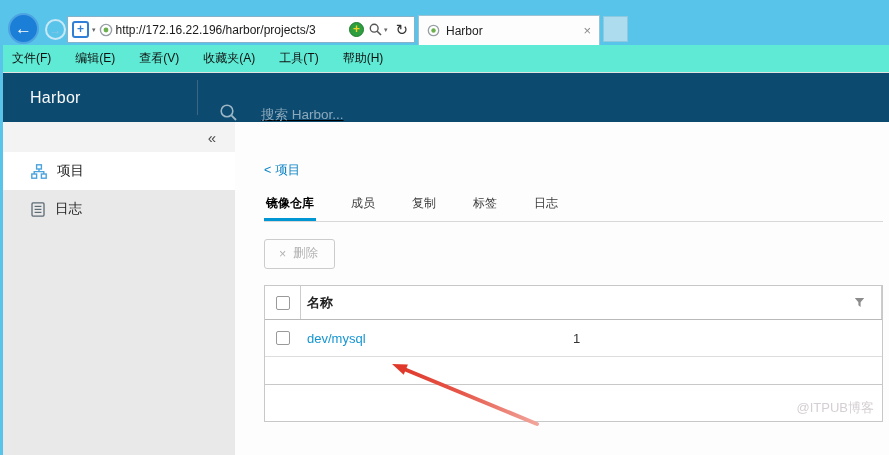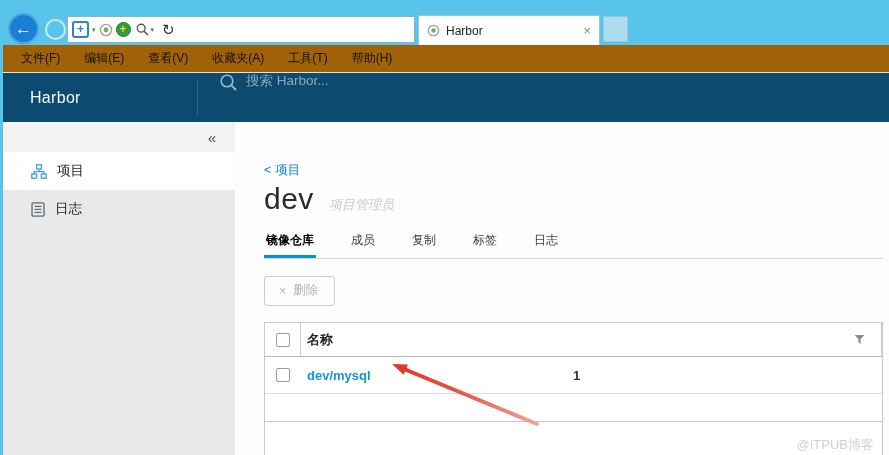--- a/index.html
+++ b/index.html
@@ -27,30 +27,30 @@
             color:#f5d327; font-size:12px; line-height:13px; font-weight:bold; text-align:center; }
   .mag-wrap { display:flex; align-items:center; gap:2px; padding:0 2px; }
   .refresh-ic { font-size:15px; color:#333; padding:0 3px; line-height:1; }
   .ie-tab { position:absolute; left:418px; top:15px; width:182px; height:30px; background:#fdfdfd;
             border:1px solid #9cc3d4; border-bottom:0; display:flex; align-items:center; gap:6px; padding:0 8px; }
   .ie-tab .t-title { flex:1; font-size:12px; color:#222; }
   .tab-close { color:#8a8a8a; font-size:13px; line-height:1; }
   .newtab { position:absolute; left:603px; top:16px; width:25px; height:26px; background:#aedcef; border:1px solid #8ecadf; }
 
   
-  .menubar { position:absolute; top:45px; left:0; width:889px; height:28px; background:#a16207;
-             border-bottom:1px solid #e2e2e2; display:flex; align-items:center; padding-left:9px;
+  .menubar { position:absolute; top:45px; left:0; width:889px; height:28px; background:#5eead4;
+             border-bottom:1px solid #e2e2e2; display:flex; align-items:center; 
              font-size:12px; color:#111; }
   .menubar span { padding:0 12px; }
 
   
   .appheader { position:absolute; top:73px; left:0; width:889px; height:49px; background:#0d4a6f; }
   .brand { position:absolute; left:30px; top:0; line-height:49px; color:#fafafa; font-size:16px; letter-spacing:.3px; }
   .hdr-divider { position:absolute; left:197px; top:7px; width:1px; height:35px; background:#3c6683; }
-  .hdr-search { position:absolute; left:219px; top:0; height:49px; display:flex; align-items:flex-start; gap:8px; }
+  .hdr-search { position:absolute; left:219px; top:0; height:49px; display:flex; align-items:flex-end; gap:23px;text-decoration:underline; }
   .hdr-search input { background:transparent; border:0; outline:0; color:#cfe2ee; font-size:13.5px; width:220px;
                       font-family:"Liberation Sans","DejaVu Sans",sans-serif; }
   .hdr-search input::placeholder { color:#8ca9bc; opacity:1; }
 
   
   .sidebar { position:absolute; top:122px; left:0; width:235px; height:333px; background:#e9e9e9; }
   .collapse-bar { height:30px; background:#f3f3f3; display:flex; align-items:center; justify-content:flex-end;
                   padding-right:19px; color:#4a4a4a; font-size:15px; }
   .navitem { height:38px; display:flex; align-items:center; gap:10px; padding-left:31px; font-size:13.5px; color:#222; cursor:pointer; }
   .navitem.sel { background:#fff; }
@@ -73,21 +73,21 @@
   .dg { margin-top:16px; border:1px solid #c8c8c8; background:#fff; }
   .dg-header { display:flex; height:34px; align-items:center; border-bottom:1px solid #b9b9b9;
                font-weight:bold; font-size:13px; color:#222; }
   .cell-cb { width:36px; display:flex; justify-content:center; align-items:center; height:100%; }
   .dg-header .cell-cb { border-right:1px solid #ccc; }
   .cell-name { flex:1; display:flex; align-items:center; justify-content:space-between; height:100%;
                padding:0 16px 0 6px; }
   .dg-header .cell-name { border-right:1px solid #ccc; }
   .cell-tags { width:320px; padding-left:11px; }
   .checkbox { width:14px; height:14px; border:1px solid #9a9a9a; border-radius:2px; background:#fff; cursor:pointer; }
-  .dg-row { display:flex; height:37px; align-items:center; border-bottom:1px solid #ddd; font-size:13px; color:#333;font-weight:bold; }
+  .dg-row { display:flex; height:37px; align-items:center; border-bottom:1px solid #ddd; font-size:13px; color:#333; }
   .repo-link { color:#1495d3; cursor:pointer; text-decoration:none; }
   .dg-empty { height:28px; border-bottom:1px solid #c8c8c8; }
   .dg-footer { height:36px; display:flex; align-items:flex-end; justify-content:flex-end; padding:0 8px 4px 0; }
   .watermark { color:#d4cfd3; font-size:13px; }
 
   
   .anno { position:absolute; inset:0; width:889px; height:455px; pointer-events:none; z-index:60; }
 </style>
 </head>
 <body>
@@ -102,20 +102,21 @@
       <span>→</span>
     </div>
 
     <div class="urlbar">
       <span class="zone-ic">+</span>
       <span class="tiny-caret">▾</span>
       <svg width="14" height="14" viewBox="0 0 14 14">
         <circle cx="7" cy="7" r="5.6" fill="#fff" stroke="#98a0a6" stroke-width="1.4"></circle>
         <circle cx="7" cy="7" r="2.4" fill="#6ab04c"></circle>
       </svg>
+      <input class="url-input" value="http://172.16.22.196/harbor/projects/3" style="">
       <span class="grn-ic">+</span>
       <span class="mag-wrap">
         <svg width="13" height="13" viewBox="0 0 13 13">
           <circle cx="5.2" cy="5.2" r="3.9" fill="none" stroke="#555" stroke-width="1.4"></circle>
           <line x1="8.2" y1="8.2" x2="12" y2="12" stroke="#555" stroke-width="1.6"></line>
         </svg>
         <span class="tiny-caret">▾</span>
       </span>
       <span class="refresh-ic">↻</span>
     </div>
@@ -173,24 +174,20 @@
         <line x1="3.6" y1="10.4" x2="10.4" y2="10.4" stroke="#5d6b75" stroke-width="1.2"></line>
       </svg>
       <span>日志</span>
     </div>
   </div>
 
   <div class="main">
     <div class="main-inner">
       <div class="breadcrumb">
         <span class="bc-arrow">&lt;</span><span>项目</span>
-      </div>
-      <div class="title-row">
-        <span class="proj-title">dev</span>
-        <span class="role-badge">项目管理员</span>
       </div>
 
       <div class="tabs">
         <div class="tabitem active">镜像仓库</div>
         <div class="tabitem">成员</div>
         <div class="tabitem">复制</div>
         <div class="tabitem">标签</div>
         <div class="tabitem">日志</div>
       </div>
 

